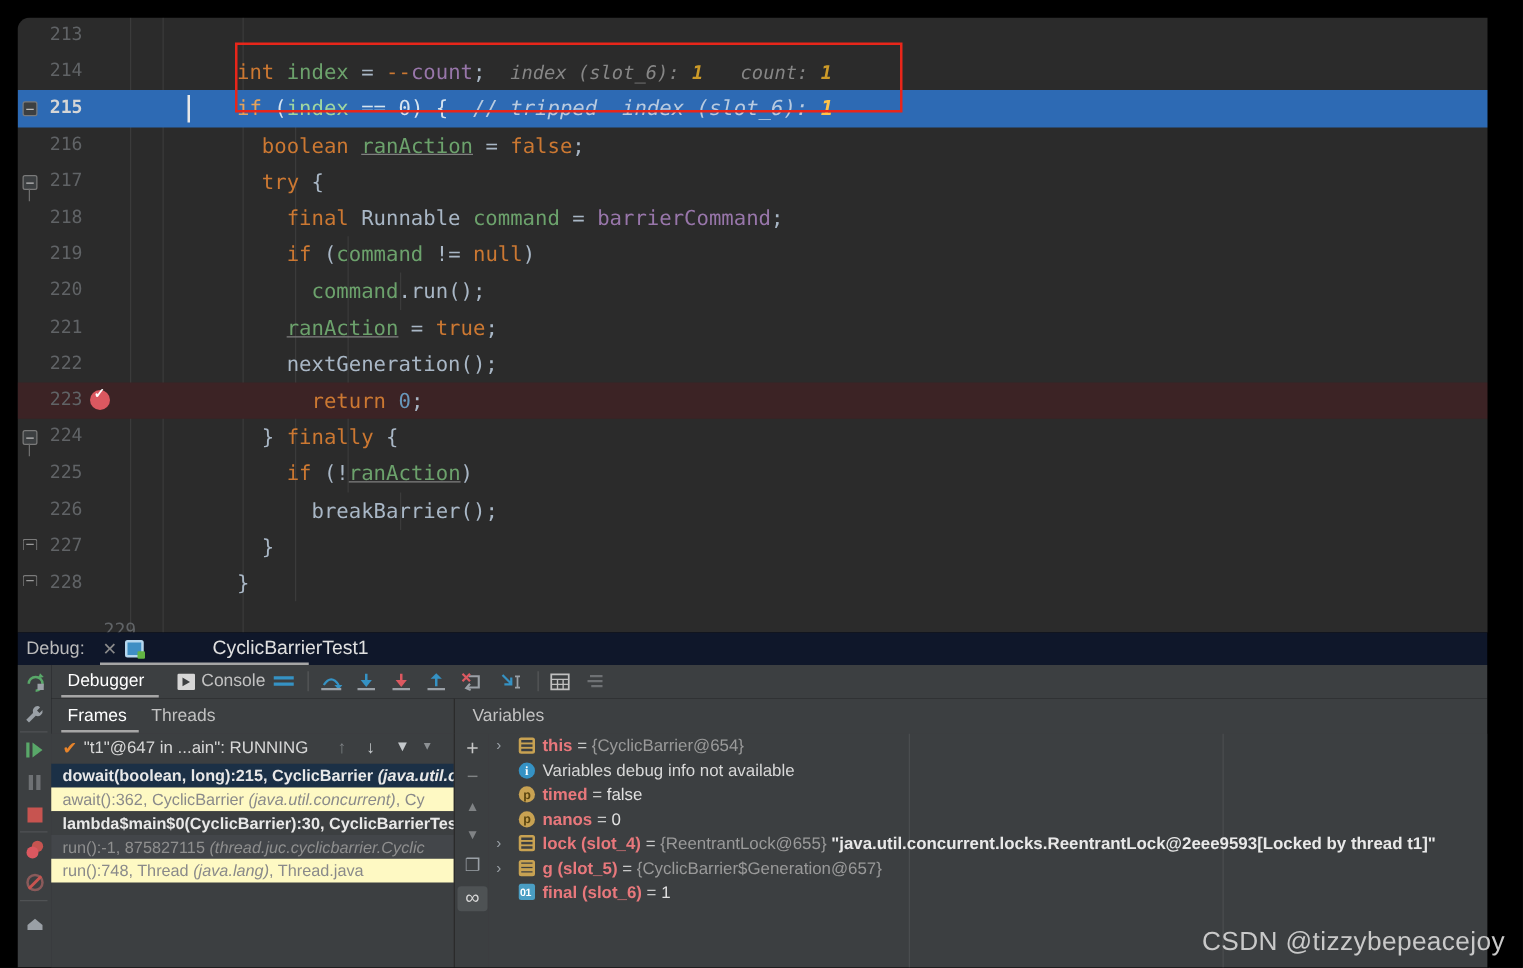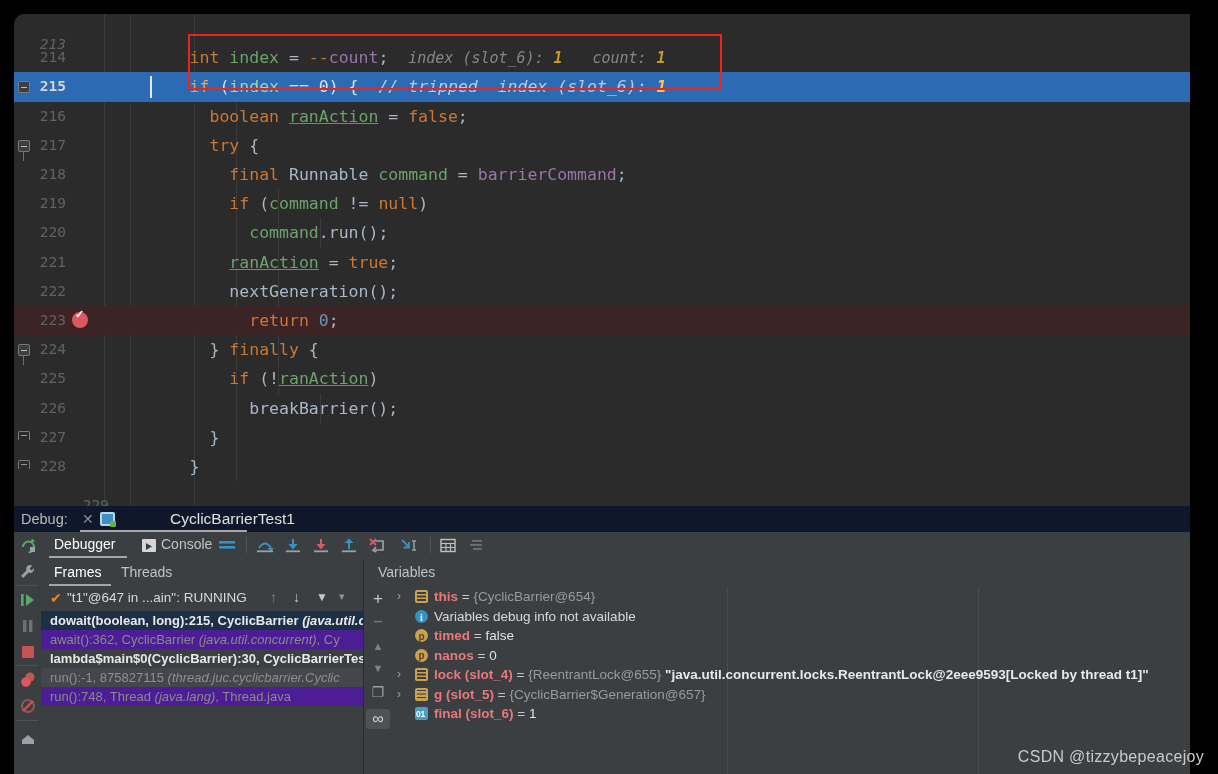--- a/index.html
+++ b/index.html
@@ -98,21 +98,21 @@
 
   .subtab { position:absolute; top:5px; font-size:14px; color:#c2c2c2; cursor:pointer; }
   .subtab.active { color:#ffffff; }
   .subtab-underline { position:absolute; top:25px; height:2px; background:#a6a6a6; }
 
   #frames { position:absolute; left:0; top:28px; width:322px; height:187px; background:#3c3f41; }
   .thread-row { position:relative; height:24px; background:#3c3f41; }
   .frame-row { position:relative; height:19px; font-size:13px; color:#b0b0b0;
       line-height:19px; padding-left:9px; white-space:nowrap; overflow:hidden; cursor:pointer; }
   .frame-row.sel { background:#1b3046; color:#e8e8e8; font-weight:bold; }
-  .frame-row.lib { background:#4c1d95; color:#8a8a8a; }
+  .frame-row.lib { background:#fef9c3; color:#8a8a8a; }
   .frame-row.app { background:#3c3f41; color:#e8e8e8; font-weight:bold; }
   .frame-row.lib2 { background:#43464a; color:#8f8f8f; }
   .frame-row i { font-style:italic; }
 
   #framesSplit { position:absolute; left:322px; top:28px; width:1px; height:187px; background:#2b2b2b; }
 
   #varToolbar { position:absolute; left:323px; top:28px; width:27px; height:187px; background:#3c3f41; }
   .vt-btn { position:absolute; left:5px; width:18px; height:18px; cursor:pointer; }
 
   #vars { position:absolute; left:350px; top:28px; width:799px; height:187px; background:#3c3f41; }
@@ -138,42 +138,42 @@
      font-size:10px; font-weight:bold; }
   .ic-01 { background:#4a9ec4; border-radius:2px; }
   .ic-01:after { content:"01"; position:absolute; left:1px; top:-2px; color:#fff;
      font-size:8.5px; font-weight:bold; letter-spacing:-0.3px; }
 
   #varsHeadSplit { position:absolute; left:322px; top:0; width:1px; height:28px; background:#2b2b2b; }
 
   .vline { position:absolute; width:1px; background:#4a4d4f; }
 
   #watermark { position:absolute; right:14px; bottom:8px; color:#c9c9c9;
-      font-size:16px; letter-spacing:0.3px; }
+      font-size:21px; letter-spacing:0.3px; }
 
   #leftblack { position:absolute; left:0; top:0; width:14px; height:774px; background:#000; }
   #rightblack { position:absolute; left:1190px; top:0; width:28px; height:774px; background:#000; }
   #topblack { position:absolute; left:0; top:0; width:1218px; height:14px; background:#000; }
 </style>
 </head>
 <body>
 
 <div id="root">
 
   <div id="editor">
 
     <div class="vguide" style="left:90px;"></div>
     <div class="vguide" style="left:116px; top:0; height:492px;"></div>
     <div class="vguide" style="left:180px;"></div>
     <div class="vguide" style="left:222px; top:87px; height:380px;"></div>
     <div class="vguide" style="left:264px; top:175px; height:205px;"></div>
     <div class="vguide" style="left:306px; top:204px; height:30px;"></div>
     <div class="vguide" style="left:306px; top:380px; height:30px;"></div>
 
-    <div class="code-row" style="top:16px; position:absolute; width:100%;font-style:italic;">
+    <div class="code-row" style="top:0px; position:absolute; width:100%;">
       <span class="gutter">213</span>
     </div>
 
     <div class="code-row" style="top:29.2px; position:absolute; width:100%;">
       <span class="gutter">214</span>
       <span class="codetext">      <span class="ty">int</span> <span class="var">index</span><span class="pun"> = </span><span class="kw">--</span><span class="fld">count</span><span class="pun">;</span>  <span class="hint">index (slot_6):</span> <span class="hintv">1</span>   <span class="hint">count:</span> <span class="hintv">1</span></span>
     </div>
 
     <div class="code-row row-hl" style="top:58.4px; position:absolute; width:100%;">
       <span class="gutter cur">215</span>

